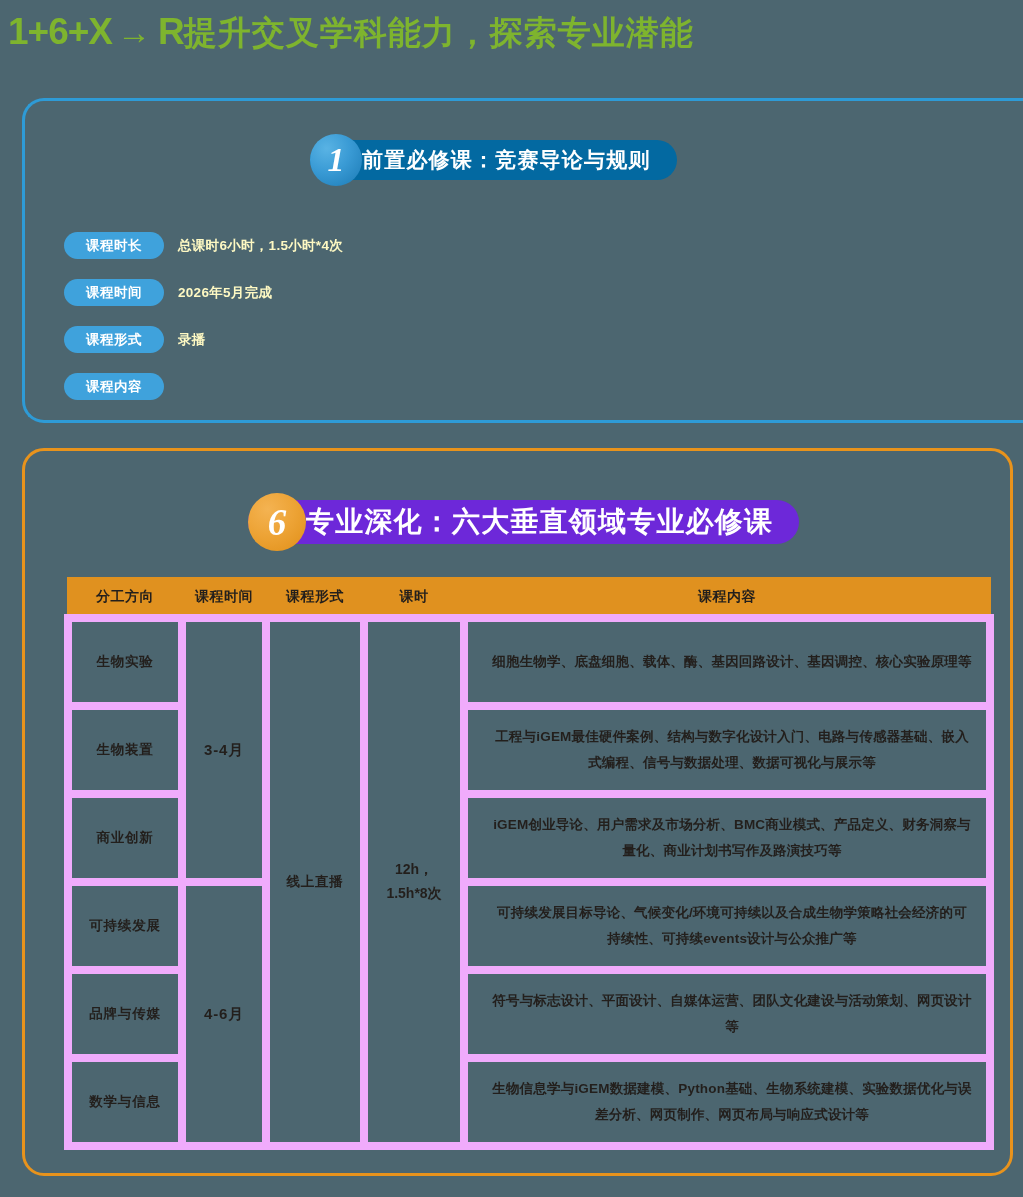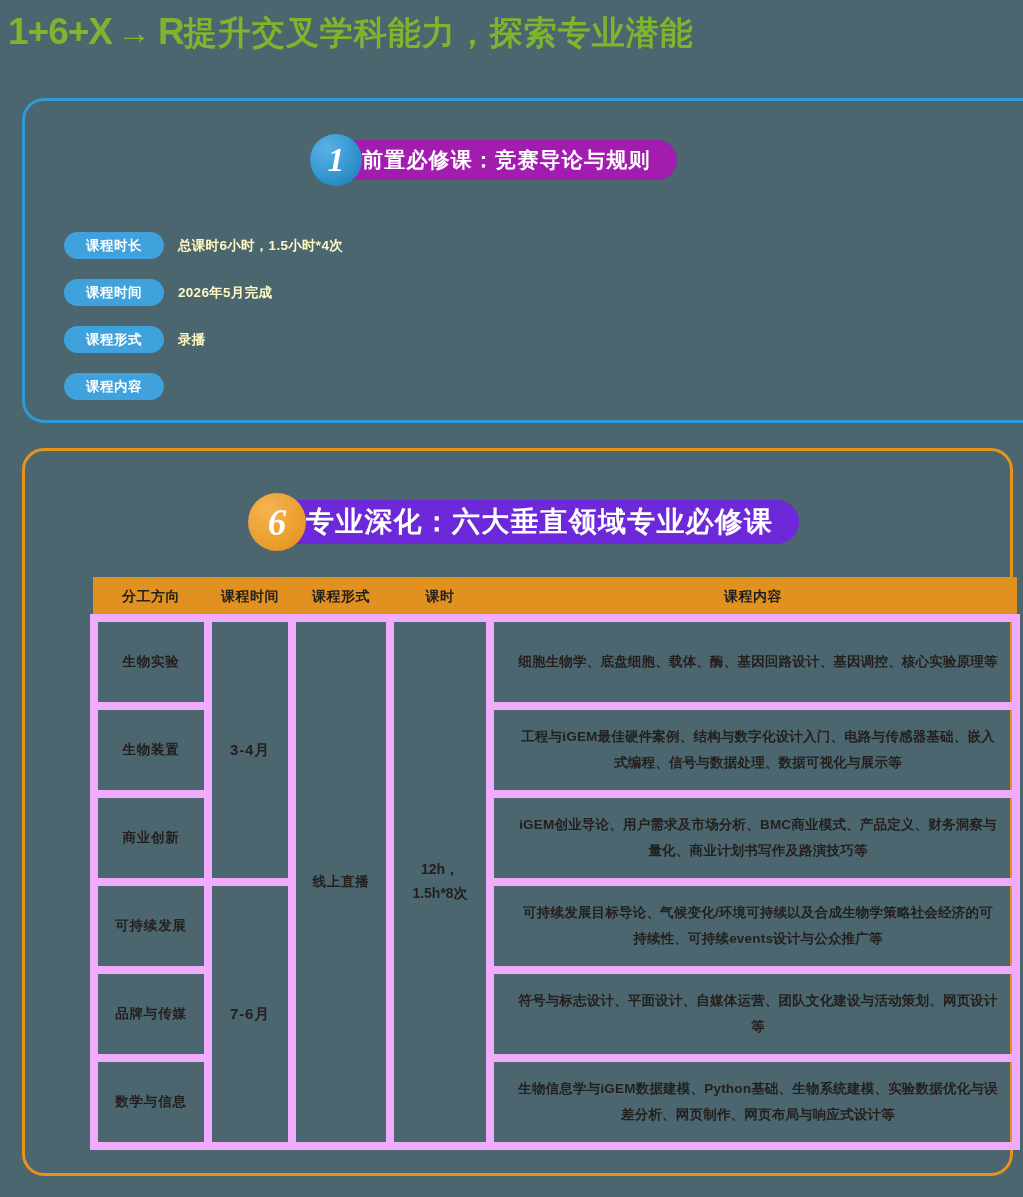--- a/index.html
+++ b/index.html
@@ -51,21 +51,21 @@
   .sec-num {
     position: absolute; left: 0; top: -6px;
     width: 52px; height: 52px; border-radius: 50%;
     display: flex; align-items: center; justify-content: center;
     color: #ffffff; font-size: 34px; font-weight: bold;
     font-style: italic;
     font-family: "Liberation Serif", "DejaVu Serif", serif;
   }
 
   #head-1 { left: 310px; top: 140px; }
-  #head-1 .sec-pill { background: #a21caf; font-family: Liberation Mono, monospace; }
+  #head-1 .sec-pill { background: #0369a1; font-family: Liberation Mono, monospace; }
   #head-1 .sec-num  { background: radial-gradient(circle at 32% 28%, #59b3e4 0%, #3a9bd5 45%, #1b7ab5 100%); }
 
   #head-6 { left: 248px; top: 500px; }
   #head-6 .sec-pill { background: #6d28d9; font-size: 28px; padding-left: 58px; height: 44px; border-radius:22px; }
   #head-6 .sec-num  { background: radial-gradient(circle at 34% 28%, #f4b352 0%, #eda335 48%, #e08f18 100%);
                       width: 58px; height: 58px; top: -7px; font-size: 37px; }
 
   
   .info-list { position: absolute; left: 64px; top: 230px; }
   .info-row { display: flex; align-items: center; height: 31px; margin-bottom: 16px; }
@@ -77,21 +77,21 @@
     letter-spacing: 0.5px; flex: none;
   }
   .info-val {
     margin-left: 14px; color: #fef9c3;
     font-size: 13.5px; font-weight: bold; letter-spacing: 0.3px;
     white-space: nowrap;
   }
 
   
   .tbl { position: absolute; left: 64px; top: 577px; width: 922px; }
-  table { border-collapse: collapse; width: 922px; table-layout: fixed; margin-left: 26px; }
+  table { border-collapse: collapse; width: 922px; table-layout: fixed; }
   thead th {
     background: #e0911f; color: #231f1c;
     font-size: 14px; font-weight: bold; letter-spacing: 0.5px;
     height: 40px; border: 2px solid #e0911f; text-align: center;
     vertical-align: middle;
   }
   tbody td {
     border: 8px solid #f0abfc;
     color: #231f1c; font-size: 13.5px; font-weight: bold;
     vertical-align: middle; background: transparent;
@@ -182,21 +182,21 @@
         <tr>
           <td class="c-dir">生物装置</td>
           <td class="c-cont">工程与iGEM最佳硬件案例、结构与数字化设计入门、电路与传感器基础、嵌入式编程、信号与数据处理、数据可视化与展示等</td>
         </tr>
         <tr>
           <td class="c-dir">商业创新</td>
           <td class="c-cont">iGEM创业导论、用户需求及市场分析、BMC商业模式、产品定义、财务洞察与量化、商业计划书写作及路演技巧等</td>
         </tr>
         <tr>
           <td class="c-dir">可持续发展</td>
-          <td class="c-time" rowspan="3">7-6月</td>
+          <td class="c-time" rowspan="3">4-6月</td>
           <td class="c-cont">可持续发展目标导论、气候变化/环境可持续以及合成生物学策略社会经济的可持续性、可持续events设计与公众推广等</td>
         </tr>
         <tr>
           <td class="c-dir">品牌与传媒</td>
           <td class="c-cont">符号与标志设计、平面设计、自媒体运营、团队文化建设与活动策划、网页设计等</td>
         </tr>
         <tr>
           <td class="c-dir">数学与信息</td>
           <td class="c-cont">生物信息学与iGEM数据建模、Python基础、生物系统建模、实验数据优化与误差分析、网页制作、网页布局与响应式设计等</td>
         </tr>

